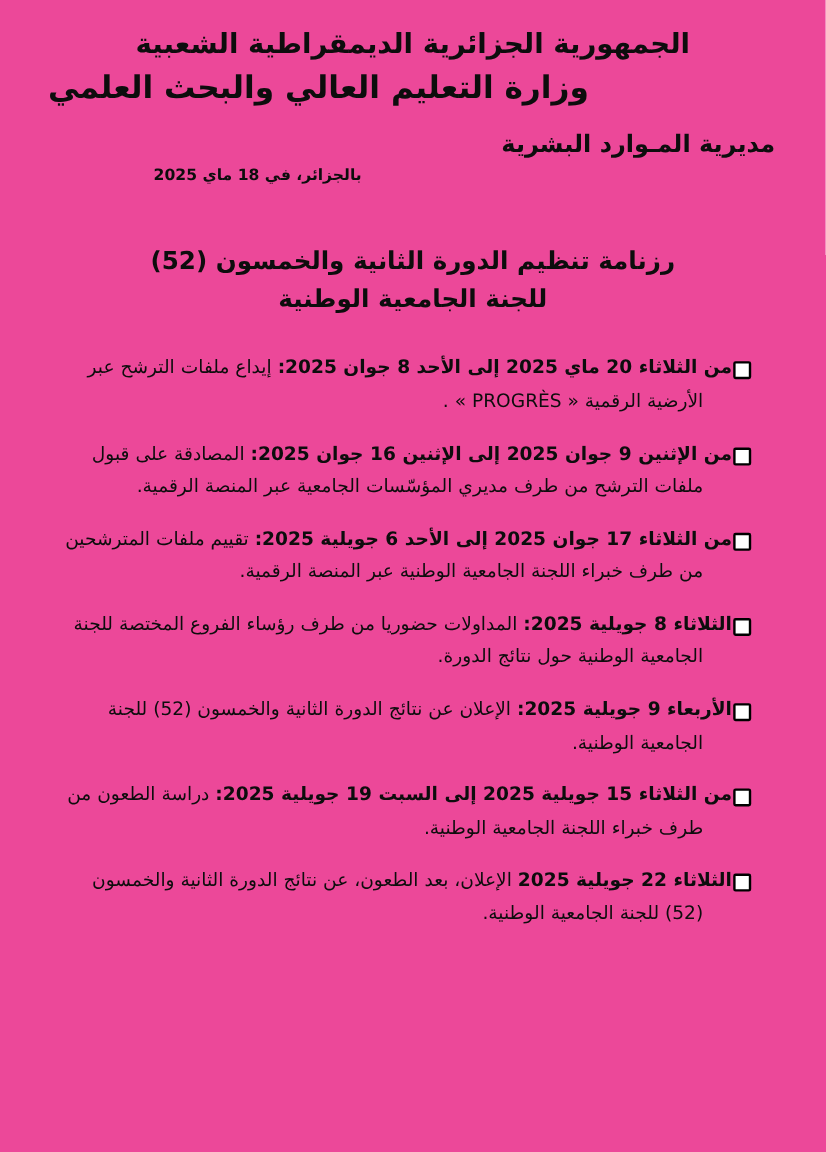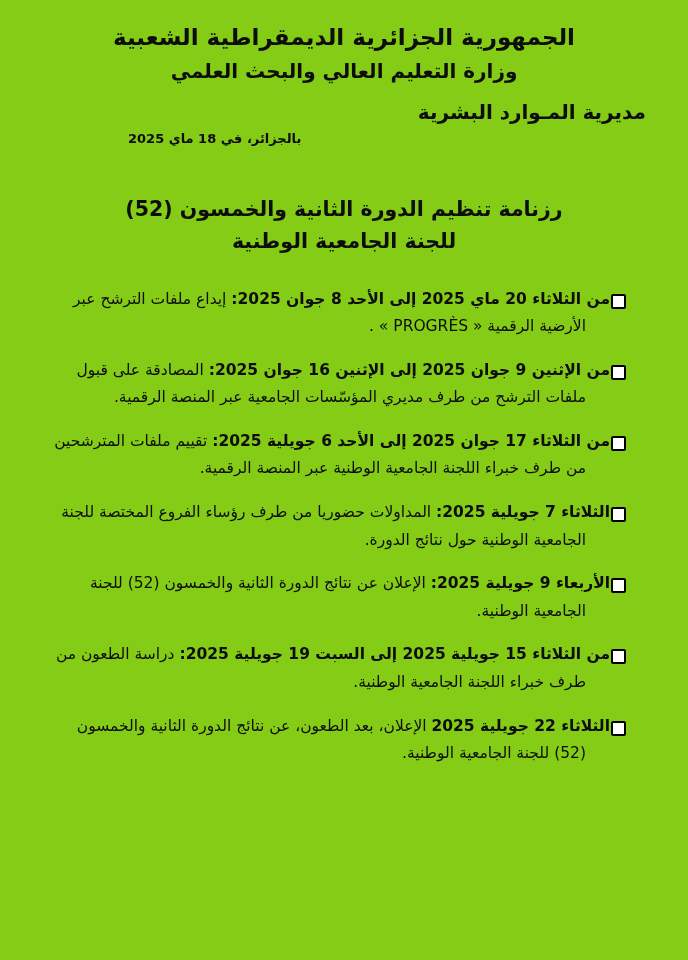--- a/index.html
+++ b/index.html
@@ -13,33 +13,33 @@
     font-family: "DejaVu Sans", sans-serif;
     color: #0d0d0d;
     overflow: hidden;
   }
   .page {
     box-sizing: border-box;
     width: 688px;
     height: 960px;
     padding: 22px 40px 20px 40px;
     direction: rtl;
-    background: #84cc16;
+    background: #ec4899;
   }
   .hdr-country {
     text-align: center;
     font-weight: 700;
     font-size: 23px;
     line-height: 1.35;
     letter-spacing: -0.5px;
   }
   .hdr-ministry {
-    text-align: center;
+    text-align: left;
     font-weight: 700;
-    font-size: 20px;
+    font-size: 26px;
     line-height: 1.3;
     margin-top: 5px;
     letter-spacing: -0.5px;
   }
   .hdr-directorate {
     text-align: right;
     font-weight: 700;
     font-size: 20px;
     margin-top: 16px;
     padding-right: 2px;
@@ -130,21 +130,21 @@
         <span class="bullet"></span>
         <div class="item-body">
           <span class="item-date">من الثلاثاء 17 جوان 2025 إلى الأحد 6 جويلية 2025:</span>
           <span>تقييم ملفات المترشحين من طرف خبراء اللجنة الجامعية الوطنية عبر المنصة الرقمية.</span>
         </div>
       </div>
 
       <div class="item">
         <span class="bullet"></span>
         <div class="item-body">
-          <span class="item-date">الثلاثاء 7 جويلية 2025:</span>
+          <span class="item-date">الثلاثاء 8 جويلية 2025:</span>
           <span>المداولات حضوريا من طرف رؤساء الفروع المختصة للجنة الجامعية الوطنية حول نتائج الدورة.</span>
         </div>
       </div>
 
       <div class="item">
         <span class="bullet"></span>
         <div class="item-body">
           <span class="item-date">الأربعاء 9 جويلية 2025:</span>
           <span>الإعلان عن نتائج الدورة الثانية والخمسون (52) للجنة الجامعية الوطنية.</span>
         </div>

